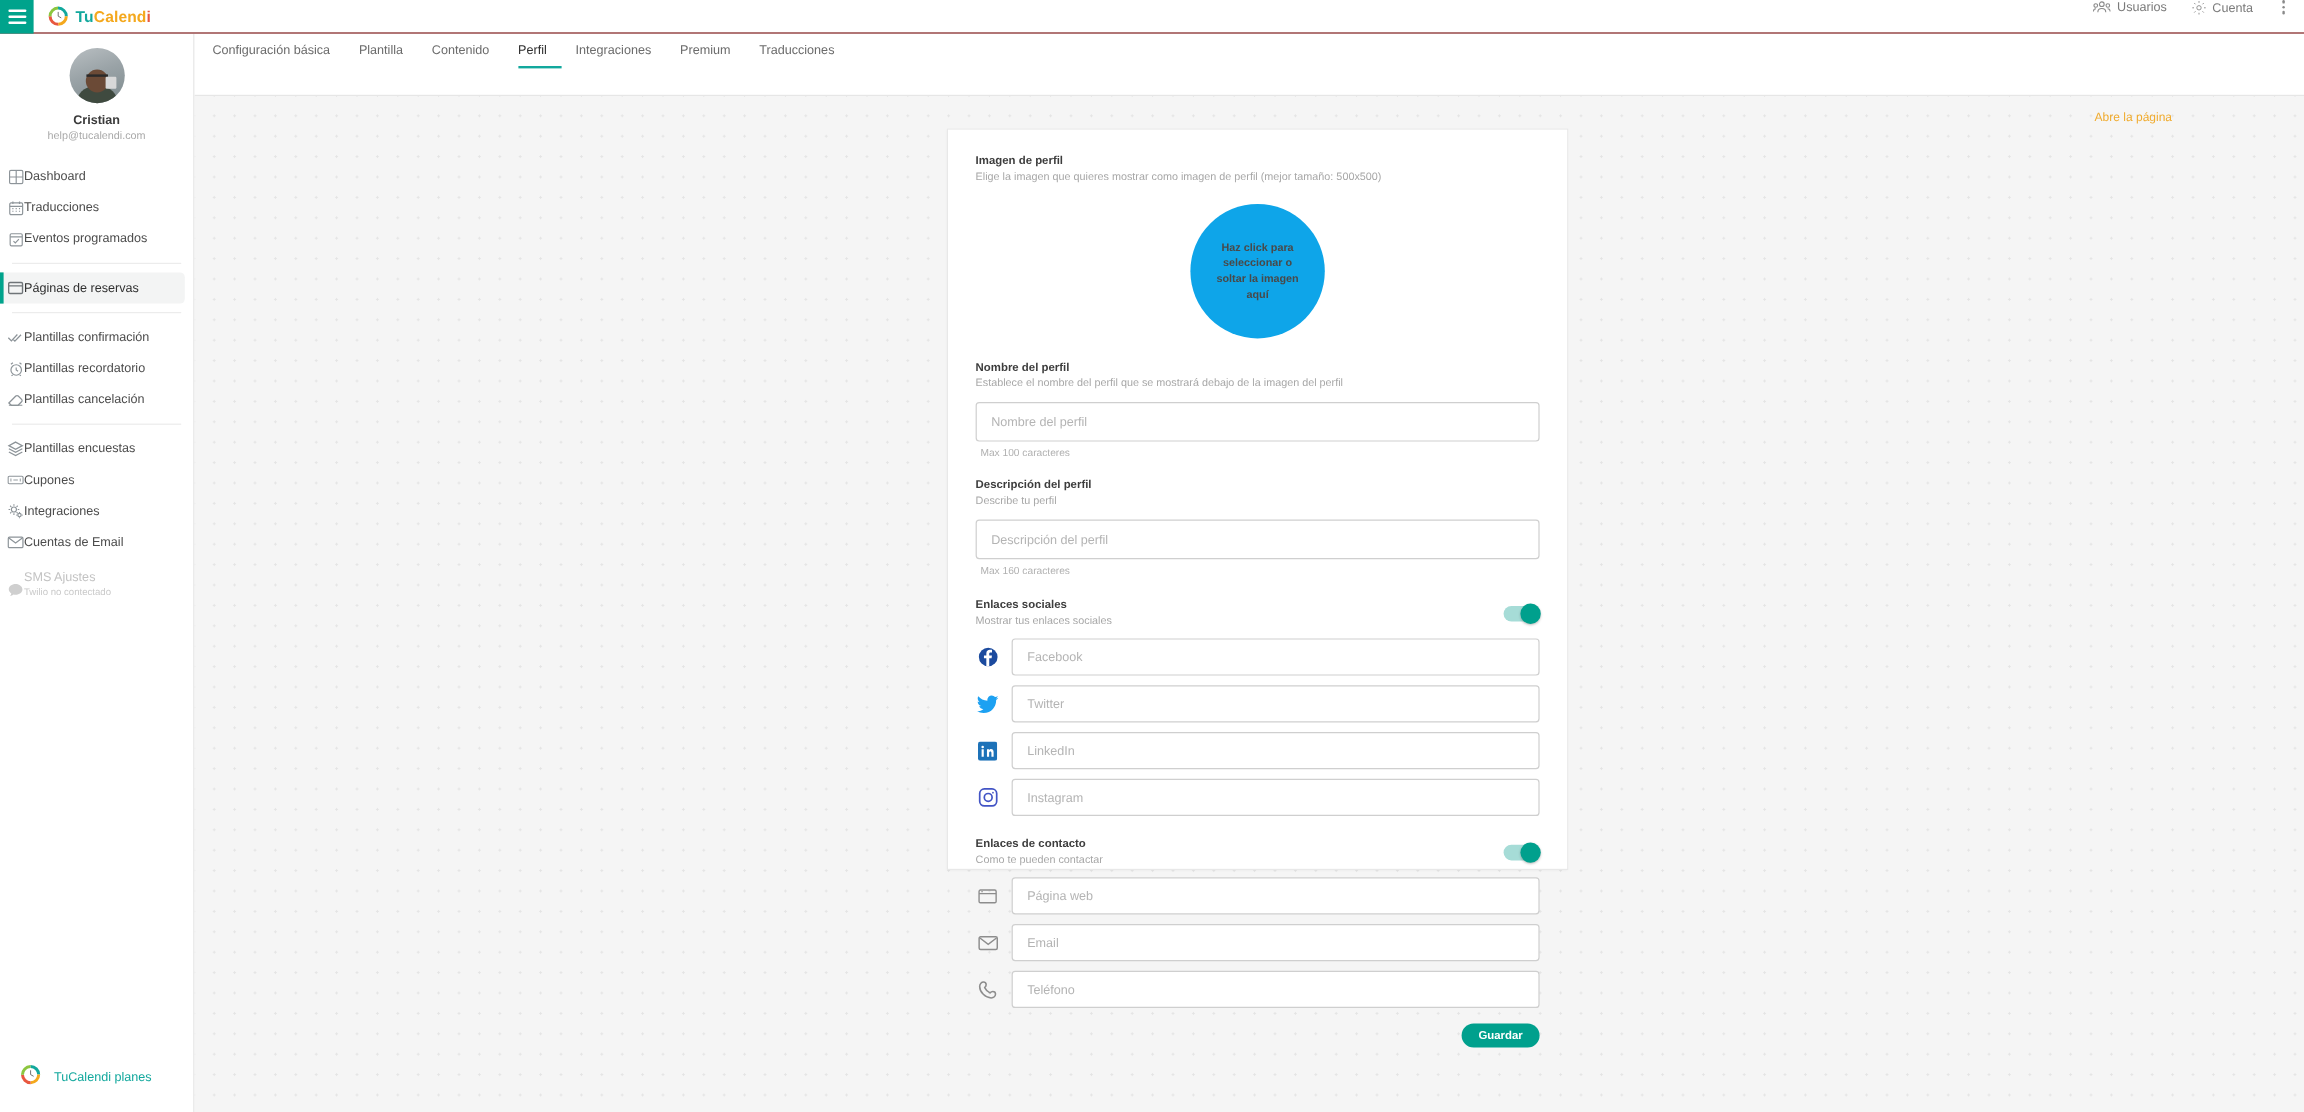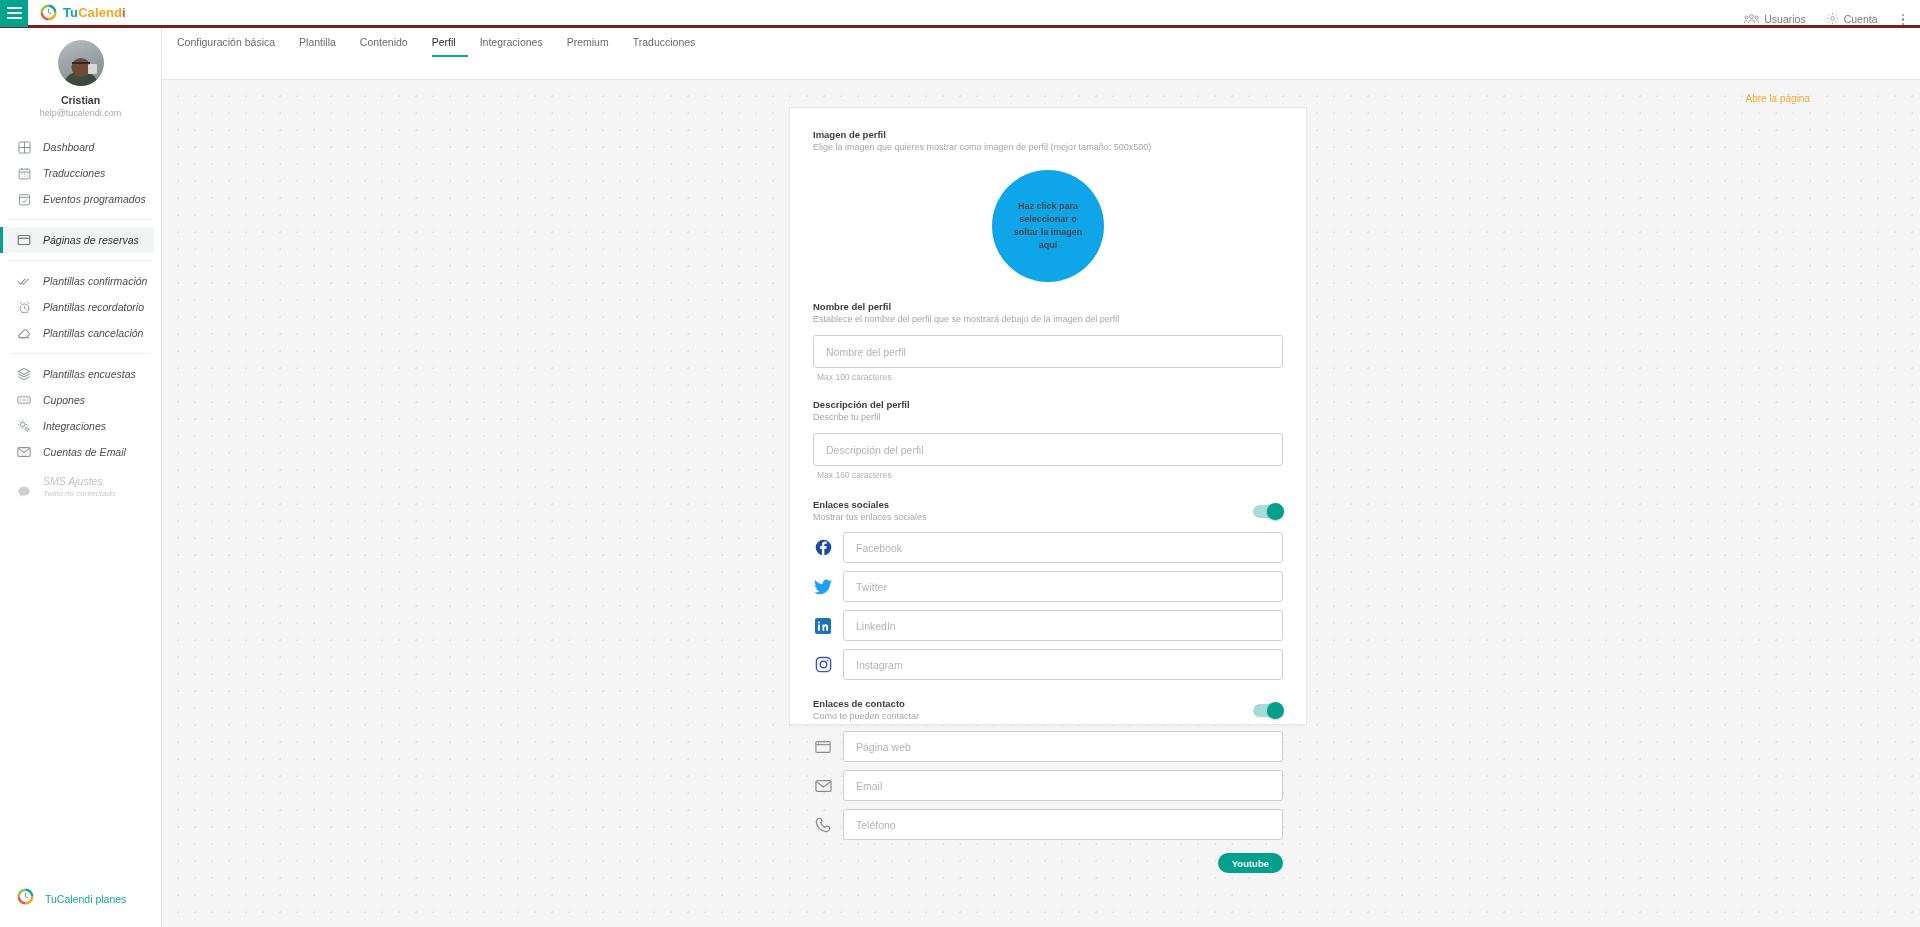--- a/index.html
+++ b/index.html
@@ -8,42 +8,42 @@
     font-family: "Liberation Sans", sans-serif;
     background: #ffffff;
     overflow: hidden;
   }
 
   
   .topbar {
     position: absolute; top: 0; left: 0;
     width: 1920px; height: 28px;
     background: #ffffff;
-    border-bottom: 3px solid #7f1d1d;
+    border-bottom: 1px solid #7f1d1d;
     display: flex; align-items: center;
     z-index: 40;
   }
   .hamburger {
     width: 28px; height: 28px;
     background: #00a38c;
     display: flex; flex-direction: column;
     align-items: center; justify-content: center;
     gap: 3px; cursor: pointer; flex: 0 0 auto;
   }
   .hamburger span { display:block; width: 15px; height: 2px; background: #fff; border-radius: 1px; }
 
   .brand { display: flex; align-items: center; gap: 6px; margin-left: 12px; }
   .brand-mark { width: 17px; height: 17px; flex: 0 0 auto; }
   .brand-text { font-size: 13px; font-weight: bold; letter-spacing: .1px; white-space: nowrap;}
   .brand-text .c1 { color: #12a89d; }
   .brand-text .c2 { color: #f4a81d; }
   .brand-text .c3 { color: #e8573f; }
 
   .topbar-right {
-    margin-left: auto; display: flex; align-items: flex-end;
+    margin-left: auto; display: flex; align-items: flex-start;
     gap: 20px; padding-right: 12px; height: 100%;
   }
   .topbar-item {
     display: flex; align-items: center; gap: 5px;
     font-size: 10.5px; color: #7a7a7a; cursor: pointer;
   }
   .topbar-item svg { display:block; }
   .kebab { display:flex; flex-direction: column; gap: 2px; cursor: pointer; padding: 0 4px;}
   .kebab i { width: 2.5px; height: 2.5px; border-radius: 50%; background: #8a8a8a; display: block; }
 
@@ -85,25 +85,25 @@
     position:absolute; right: 7px; top: 52%;
     width: 9px; height: 10px; background:#d8d8d8; border-radius:1px;
   }
   .profile-name { font-size: 10.5px; font-weight: bold; color: #3b3b3b; line-height: 14px; }
   .profile-mail { font-size: 9px; color: #a9a9a9; line-height: 13px; }
 
   .nav { padding-top: 4px; }
   .nav-sep { height: 1px; background: #ececec; margin: 7px 10px; }
   .nav-item {
     position: relative;
-    display: flex; align-items: center; gap: 12px;
-    height: 26px; padding-left: 17px;
+    display: flex; align-items: center; 
+    height: 26px; padding-left: 6px;
     margin: 0 7px 0 0;
     font-size: 10.5px; color: #4c4c4c;
-    cursor: pointer; border-radius: 0 4px 4px 0; font-style: italic;
+    cursor: pointer; border-radius: 0 4px 4px 0;
   }
   .nav-item .nav-ico { width: 14px; height: 14px; flex:0 0 auto; color: #8d9499; display:flex; align-items:center; justify-content:center;}
   .nav-item.active { background: #f3f4f4; color: #2f2f2f; }
   .nav-item.active::before {
     content:""; position:absolute; left:0; top:0; bottom:0;
     width: 3px; background: #00a38c;
   }
   .nav-item.disabled { color: #c3c3c3; }
   .nav-item.disabled .nav-ico { color: #cfcfcf; }
   .nav-item.two-line { height: 34px; align-items: flex-end; padding-top: 4px; }
@@ -553,17 +553,17 @@
     <div class="link-row">
       <span class="link-ico">
         <svg width="16" height="16" viewBox="0 0 16 16" fill="none" stroke="#8d8d8d" stroke-width="1.3">
           <path d="M4.6 1.4c1.4 0 2.2 1 2.2 2.3 0 1.1-.6 1.7-1.2 2.3 .9 2 2.4 3.5 4.4 4.4 .6-.6 1.2-1.2 2.3-1.2 1.3 0 2.3.8 2.3 2.2 0 1.6-1.5 3.2-3.6 3.2C6.2 14.6 1.4 9.8 1.4 5 1.4 2.9 3 1.4 4.6 1.4z"></path>
         </svg>
       </span>
       <input class="txt-input" type="text" placeholder="Teléfono" style="">
     </div>
 
     <div class="save-row">
-      <button class="save-btn">Youtube</button>
+      <button class="save-btn">Guardar</button>
     </div>
 
   </div>
 </div>
 
 </body></html>

